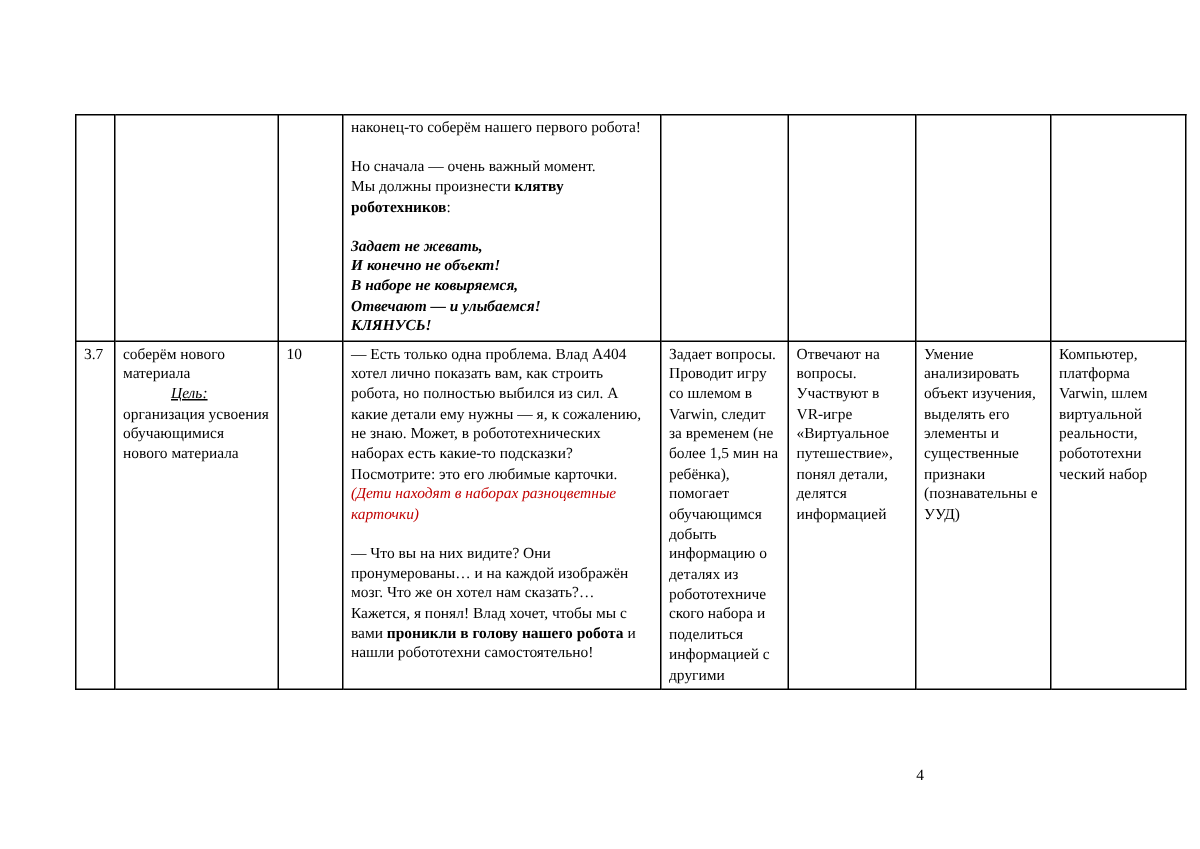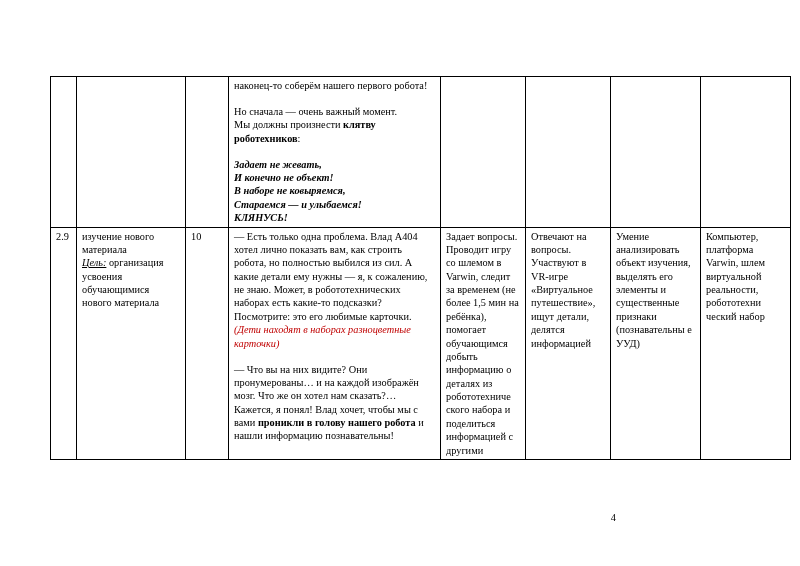--- a/index.html
+++ b/index.html
@@ -47,21 +47,21 @@
   col.c-teacher{ width: 85px; }
   col.c-pupil  { width: 85px; }
   col.c-uud    { width: 90px; }
   col.c-equip  { width: 90px; }
 
   .p { margin: 0 0 0 0; }
   .p + .p { margin-top: 0; }
   .blank { height: 12.6px; }
   .b { font-weight: bold; }
   .i { font-style: italic; }
-  .u { text-decoration: underline; }
+  .u { text-decoration: underline; margin-left: 32px; }
   .red { color: #c00000; }
   .oath { font-style: italic; font-weight: bold; }
 
   .cell-content .p { text-align: left; }
 
   .page-number {
     position: absolute;
     right: 52px;
     top: 512px;
     font-size: 10.3px;
@@ -96,45 +96,45 @@
           <div class="blank">&nbsp;</div>
           <div class="p">
             <span>Но сначала — очень важный момент.</span><br>
             <span>Мы должны произнести </span><span class="b">клятву роботехников</span><span>:</span>
           </div>
           <div class="blank">&nbsp;</div>
           <div class="p oath">
             <span>Задает не жевать,</span><br>
             <span>И конечно не объект!</span><br>
             <span>В наборе не ковыряемся,</span><br>
-            <span>Стараемся — и улыбаемся!</span><br>
+            <span>Отвечают — и улыбаемся!</span><br>
             <span>КЛЯНУСЬ!</span>
           </div>
         </td>
         <td></td>
         <td></td>
         <td></td>
         <td></td>
       </tr>
 
       <tr>
-        <td>2.9</td>
+        <td>3.7</td>
         <td>
-          <div class="p">изучение нового материала</div>
+          <div class="p">соберём нового материала</div>
           <div class="p"><span class="i u">Цель:</span><span> организация усвоения обучающимися нового материала</span></div>
         </td>
         <td>10</td>
         <td class="cell-content">
           <div class="p">— Есть только одна проблема. Влад А404 хотел лично показать вам, как строить робота, но полностью выбился из сил. А какие детали ему нужны — я, к сожалению, не знаю. Может, в робототехнических наборах есть какие-то подсказки? Посмотрите: это его любимые карточки.</div>
           <div class="p red i">(Дети находят в наборах разноцветные карточки)</div>
           <div class="blank">&nbsp;</div>
-          <div class="p"><span>— Что вы на них видите? Они пронумерованы… и на каждой изображён мозг. Что же он хотел нам сказать?… Кажется, я понял! Влад хочет, чтобы мы с вами </span><span class="b">проникли в голову нашего робота</span><span> и нашли информацию познавательны!</span></div>
+          <div class="p"><span>— Что вы на них видите? Они пронумерованы… и на каждой изображён мозг. Что же он хотел нам сказать?… Кажется, я понял! Влад хочет, чтобы мы с вами </span><span class="b">проникли в голову нашего робота</span><span> и нашли робототехни самостоятельно!</span></div>
         </td>
         <td>Задает вопросы. Проводит игру со шлемом в Varwin, следит за временем (не более 1,5 мин на ребёнка), помогает обучающимся добыть информацию о деталях из робототехниче ского набора и поделиться информацией с другими</td>
-        <td>Отвечают на вопросы. Участвуют в VR-игре «Виртуальное путешествие», ищут детали, делятся информацией</td>
+        <td>Отвечают на вопросы. Участвуют в VR-игре «Виртуальное путешествие», понял детали, делятся информацией</td>
         <td>Умение анализировать объект изучения, выделять его элементы и существенные признаки (познавательны е УУД)</td>
         <td>Компьютер, платформа Varwin, шлем виртуальной реальности, робототехни ческий набор</td>
       </tr>
 
     </tbody>
   </table>
 
   <div class="page-number">4</div>
 
 </div>

